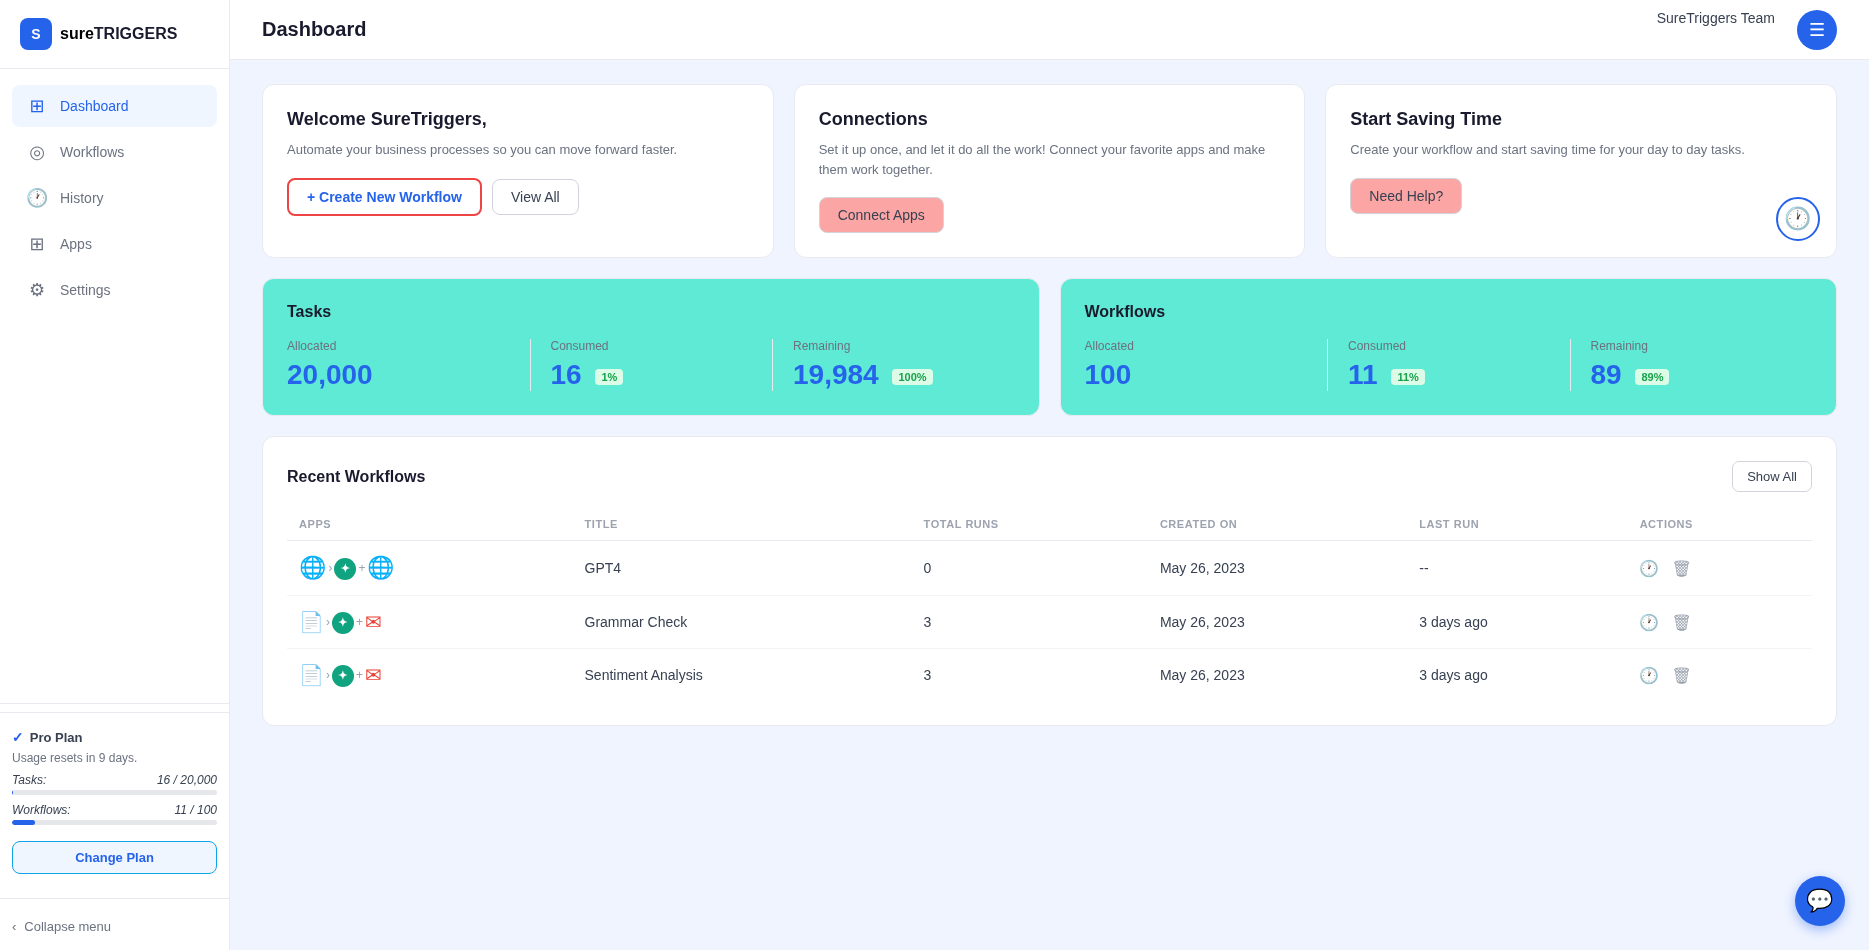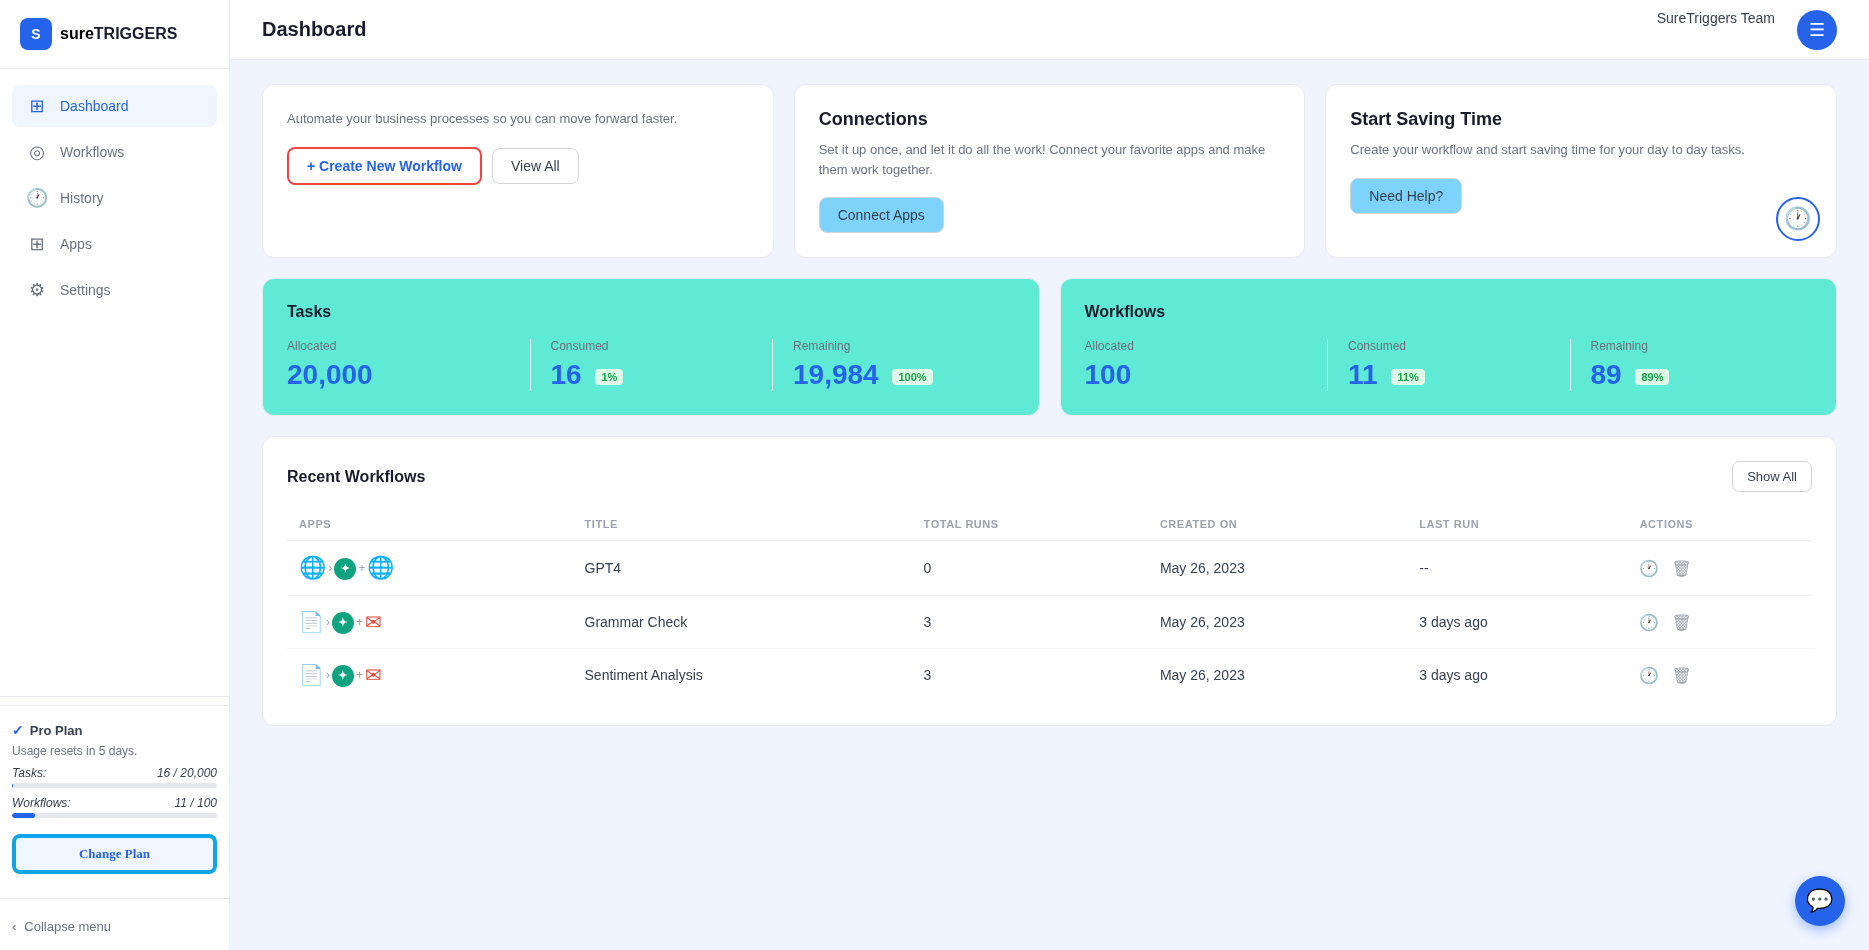--- a/index.html
+++ b/index.html
@@ -47,22 +47,22 @@
     .plan-label { display: flex; align-items: center; gap: 6px; font-size: 13px; color: #374151; font-weight: 600; margin-bottom: 6px; }
     .plan-check { color: #2563eb; font-size: 14px; }
     .usage-text { font-size: 12px; color: #6b7280; margin-bottom: 8px; }
     .usage-row { display: flex; justify-content: space-between; font-size: 12px; color: #374151; margin-bottom: 3px; font-style: italic; }
     .progress-bar { height: 5px; background: #e5e7eb; border-radius: 3px; margin-bottom: 8px; overflow: hidden; }
     .progress-fill { height: 100%; border-radius: 3px; }
     .progress-fill.tasks { background: #2563eb; width: 0.08%; }
     .progress-fill.workflows { background: #2563eb; width: 11%; }
     .change-plan-btn {
       width: 100%; padding: 8px; background: #eff6ff; color: #2563eb;
-      border: 4px solid #0ea5e9; border-radius: 8px; cursor: pointer;
-      font-size: 13px; font-weight: 600; margin-top: 8px; font-family: Liberation Serif, serif;
+      border: 1px solid #0ea5e9; border-radius: 8px; cursor: pointer;
+      font-size: 13px; font-weight: 600; margin-top: 8px;
     }
     .collapse-menu {
       display: flex; align-items: center; gap: 8px;
       font-size: 13px; color: #6b7280; cursor: pointer; padding: 12px 12px 0;
     }
     .divider { height: 1px; background: #e8eaf0; margin: 8px 0; }
 
     
     .main {
       flex: 1; overflow-y: auto; background: #f0f4ff;
@@ -99,21 +99,21 @@
       padding: 9px 18px; background: #fff; color: #2563eb;
       border: 2px solid #ef4444; border-radius: 8px; cursor: pointer;
       font-size: 14px; font-weight: 600;
     }
     .btn-secondary {
       padding: 9px 18px; background: #fff; color: #374151;
       border: 1px solid #d1d5db; border-radius: 8px; cursor: pointer;
       font-size: 14px; font-weight: 500;
     }
     .btn-outline {
-      padding: 9px 18px; background: #7dd3fc; color: #374151;
+      padding: 9px 18px; background: #fca5a5; color: #374151;
       border: 1px solid #d1d5db; border-radius: 8px; cursor: pointer;
       font-size: 14px; font-weight: 500;
     }
     .clock-icon-large {
       position: absolute; bottom: 16px; right: 16px;
       width: 44px; height: 44px; border: 2px solid #2563eb; border-radius: 50%;
       display: flex; align-items: center; justify-content: center;
       color: #2563eb; font-size: 22px;
     }
 
@@ -210,21 +210,21 @@
   </nav>
 
   <div style="flex:1"></div>
   <div class="divider"></div>
 
   <div class="sidebar-bottom">
     <div class="plan-label">
       <span class="plan-check">✓</span>
       <span>Pro Plan</span>
     </div>
-    <div class="usage-text">Usage resets in 5 days.</div>
+    <div class="usage-text">Usage resets in 9 days.</div>
     <div class="usage-row">
       <span>Tasks:</span>
       <span>16 / 20,000</span>
     </div>
     <div class="progress-bar">
       <div class="progress-fill tasks"></div>
     </div>
     <div class="usage-row">
       <span>Workflows:</span>
       <span>11 / 100</span>
@@ -251,20 +251,21 @@
       <span class="team-name">SureTriggers Team</span>
       <button class="avatar-btn">☰</button>
     </div>
   </div>
 
   <div class="content">
 
     <div class="cards-row">
 
       <div class="card">
+        <div class="card-title">Welcome SureTriggers,</div>
         <div class="card-desc">Automate your business processes so you can move forward faster.</div>
         <div class="card-actions">
           <button class="btn-primary">+ Create New Workflow</button>
           <button class="btn-secondary">View All</button>
         </div>
       </div>
 
       <div class="card">
         <div class="card-title">Connections</div>
         <div class="card-desc">Set it up once, and let it do all the work! Connect your favorite apps and make them work together.</div>

